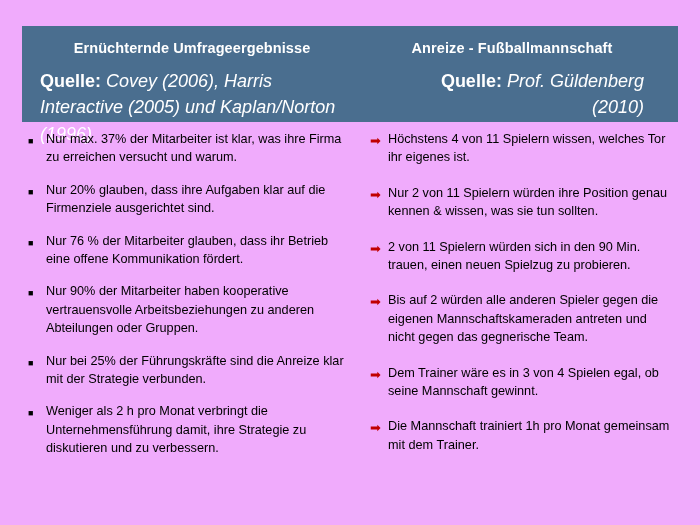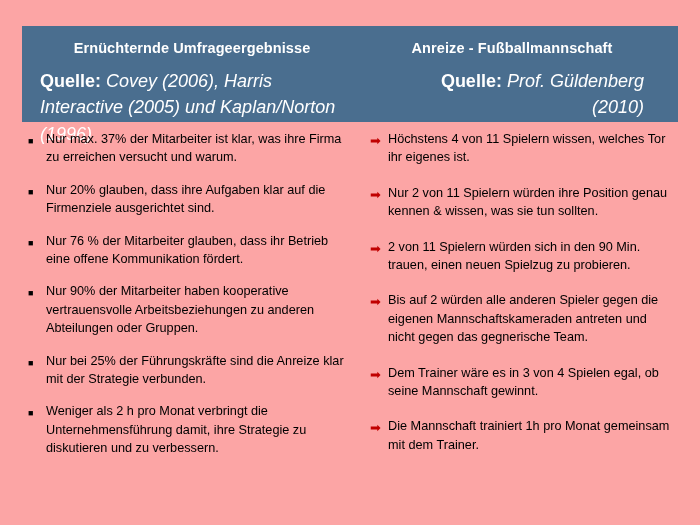--- a/index.html
+++ b/index.html
@@ -10,21 +10,21 @@
     width: 700px;
     height: 525px;
     background: #ffffff;
     font-family: "Liberation Sans", sans-serif;
     overflow: hidden;
   }
   .slide {
     position: relative;
     width: 700px;
     height: 525px;
-    background: #fca5a5;
+    background: #f0abfc;
     box-sizing: border-box;
     text-decoration: underline;
   }
   .header-band {
     position: absolute;
     left: 22px;
     top: 26px;
     width: 656px;
     height: 96px;
     background: #4a6e8f;

